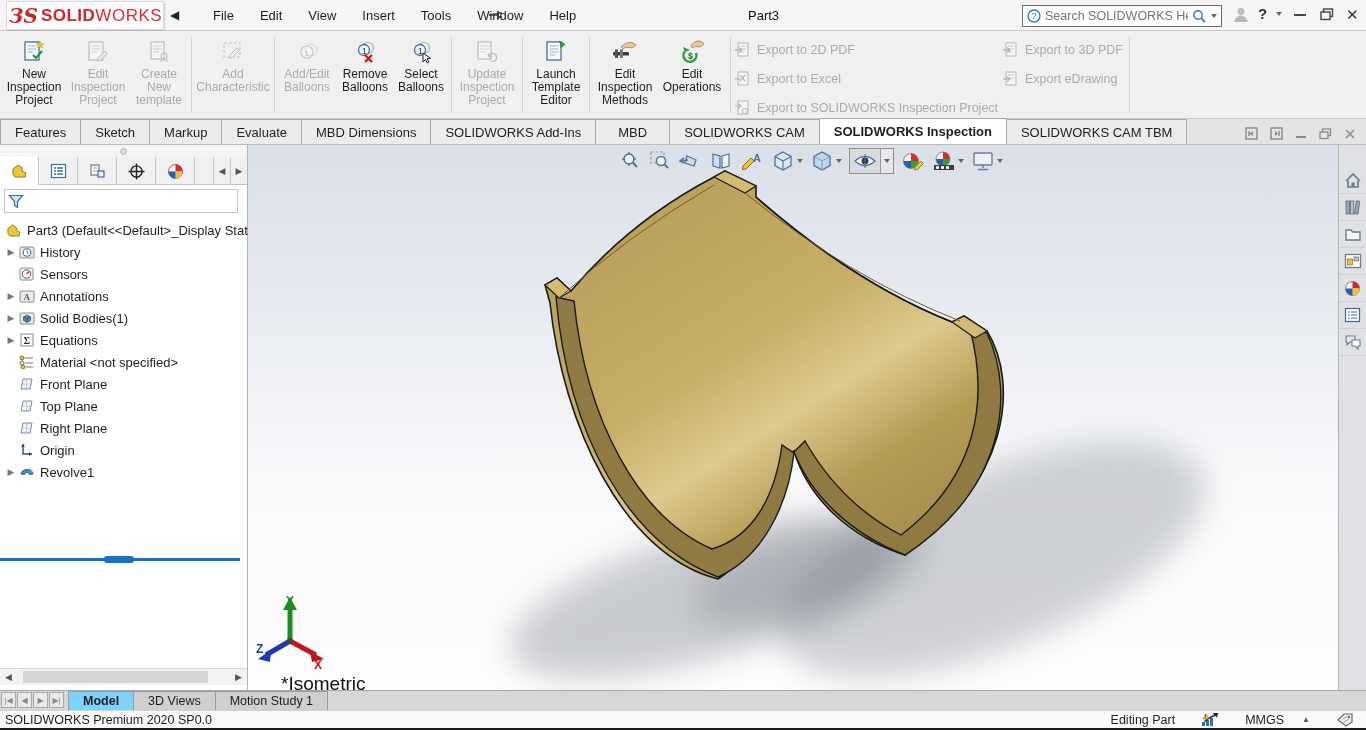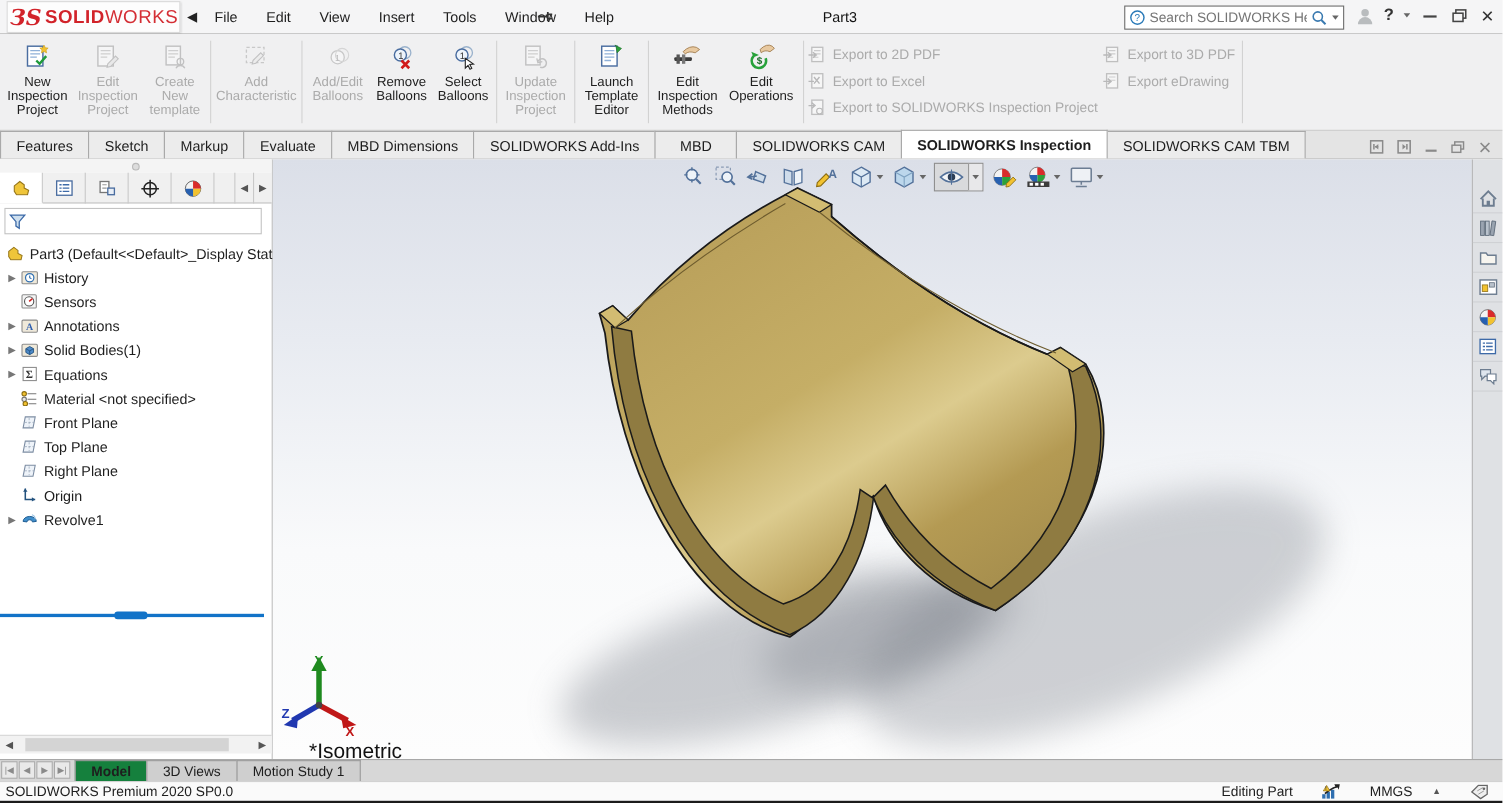--- a/index.html
+++ b/index.html
@@ -10,21 +10,21 @@
 
   
   #titlebar { left:0; top:0; width:1366px; height:31px; background:#f5f5f6;
     border-bottom:1px solid #c9c9c9; }
   #logo-box { left:6px; top:1px; width:158px; height:29px; background:#fdfdfd;
     border:1px solid #d9d9d9; box-shadow:1px 1px 2px rgba(0,0,0,.15);
     display:flex; align-items:center; justify-content:center; gap:3px; }
   .brand { font-size:17px; letter-spacing:.5px; color:#d2232a; }
   .brand b { font-weight:700; } .brand .lt { font-weight:400; opacity:.95; }
   #menu-collapse { left:170px; top:8px; font-size:12px; color:#222; }
-  #menubar { left:182px; top:0; height:31px; display:flex; align-items:center; }
+  #menubar { left:200px; top:0; height:31px; display:flex; align-items:center; }
   .menu-item { padding:0 13px; height:31px; display:flex; align-items:center; cursor:default; }
   #pin-icon { left:488px; top:8px; }
   #doc-title { left:748px; top:8px; font-size:13px; color:#111; }
   #search-box { left:1022px; top:5px; width:200px; height:22px; background:#fff;
     border:1px solid #6b6b6b; display:flex; align-items:center; padding:0 4px; gap:4px; }
   #search-box input { border:0; outline:none; flex:1; font-size:12.5px;
     font-family:"Liberation Sans",sans-serif; color:#444; background:transparent; min-width:0;}
   .tb-ico { display:inline-flex; align-items:center; justify-content:center; }
   #user-icon { left:1232px; top:6px; } #help-menu { left:1258px; top:5px; font-weight:700; font-size:15px; color:#333;}
   #help-caret { left:1276px; top:12px; }
@@ -35,21 +35,21 @@
   #win-close { left:1346px; top:6px; font-size:15px; color:#333; }
 
   
   #ribbon { left:0; top:31px; width:1366px; height:88px; background:#f0f0f1;
     border-bottom:1px solid #c9c9c9; display:flex; align-items:stretch; padding:2px 0 2px 2px; }
   .rb-btn { display:flex; flex-direction:column; align-items:center; padding-top:6px;
     text-align:center; font-size:12px; line-height:13px; cursor:default; }
   .rb-btn .lbl { margin-top:3px; }
   .rb-btn.disabled { color:#ababab; } .rb-btn.disabled svg { opacity:.38; filter:grayscale(1); }
   .rb-div { width:1px; background:#d2d2d2; margin:4px 3px; }
-  .rb-links { display:flex; flex-direction:column; justify-content:flex-start; padding-top:8px; gap:7px; }
+  .rb-links { display:flex; flex-direction:column; justify-content:flex-start; padding-top:8px; gap:12px; }
   .rb-link { display:flex; align-items:center; gap:6px; color:#ababab; font-size:12.5px; white-space:nowrap; }
   .rb-link svg { opacity:.4; filter:grayscale(1); }
 
   
   #cmdtabs { left:0; top:119px; width:1366px; height:26px; background:#e4e4e4;
     border-bottom:1px solid #bcbcbc; display:flex; align-items:flex-end; }
   .ctab { height:25px; display:flex; align-items:center; padding:0 14px; font-size:13px;
     background:#ececec; border:1px solid #a9a9a9; border-bottom:none; margin-right:-1px; cursor:default; }
   .ctab.active { background:#fff; font-weight:700; position:relative; z-index:2; height:26px; }
   #cmdtabs-right { margin-left:auto; display:flex; align-items:center; gap:12px; padding:0 10px 4px 0; color:#8a8a8a; }
@@ -101,21 +101,21 @@
   .tp-ico { width:27px; height:27px; display:flex; align-items:center; justify-content:center;
     border-bottom:1px solid #cfd1d4; }
 
   
   #bottombar { left:0; top:690px; width:1366px; height:20px; background:#d7d7d7;
     border-top:1px solid #a8a8a8; display:flex; align-items:flex-end; }
   .nav-btn { width:15px; height:16px; border:1px solid #aaa; background:#e9e9e9; color:#8a8a8a;
     font-size:8px; display:flex; align-items:center; justify-content:center; margin:0 0 0 1px; }
   .btab { height:19px; padding:0 14px; display:flex; align-items:center; font-size:12.5px;
     background:#cfcfcf; border:1px solid #9b9b9b; border-bottom:none; margin-right:-1px; }
-  .btab.active { background:#15803d; font-weight:700; }
+  .btab.active { background:#7dd3fc; font-weight:700; }
   #bottombar .nav-group { display:flex; align-items:center; height:20px; padding-right:4px; }
 
   
   #statusbar { left:0; top:710px; width:1366px; height:18px; background:#fafafa;
     border-top:1px solid #d2d2d2; display:flex; align-items:center; font-size:12.5px; }
   #status-left { padding-left:5px; }
   #status-right { margin-left:auto; display:flex; align-items:center; gap:26px; padding-right:12px; }
   #status-units { display:flex; align-items:center; gap:18px; }
   #bottom-edge { left:0; top:728px; width:1366px; height:2px; background:#1b1b1b; }
 

